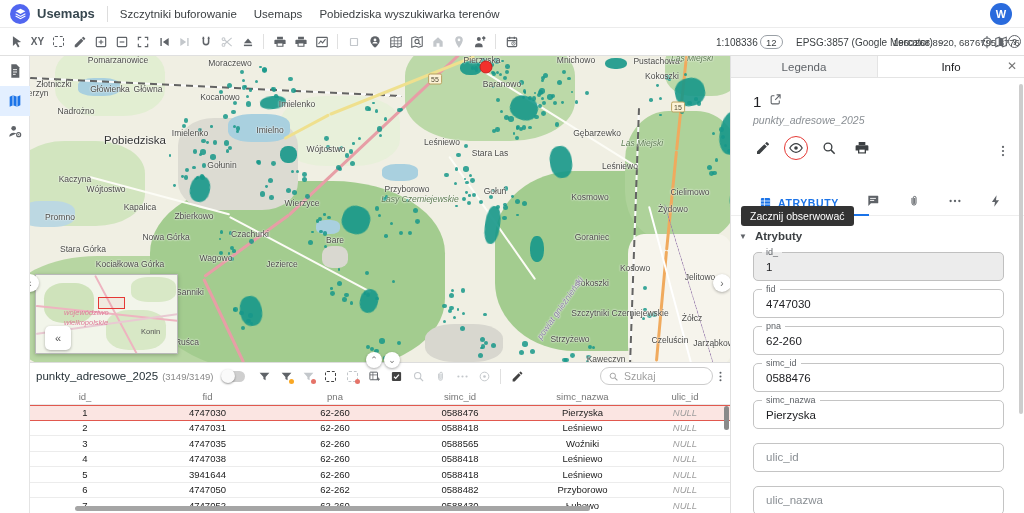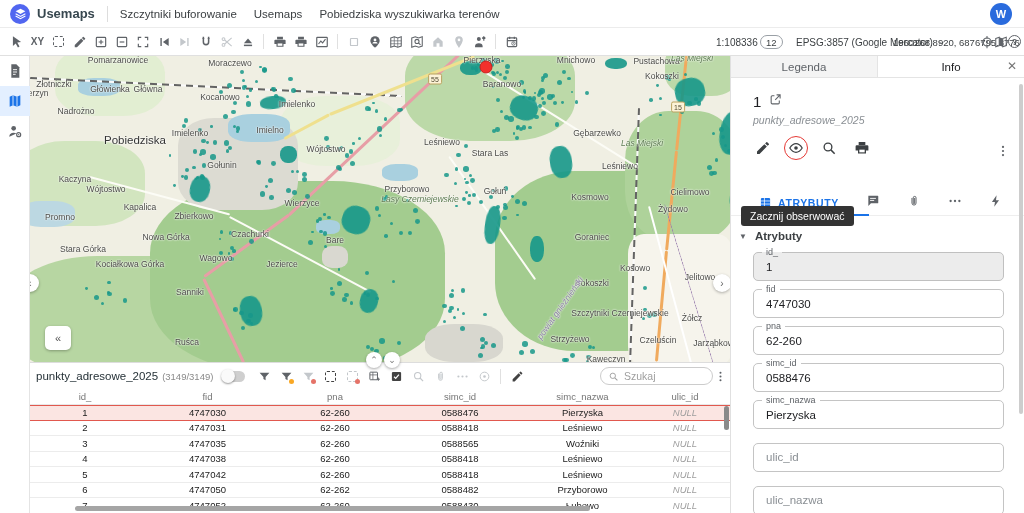--- a/index.html
+++ b/index.html
@@ -883,31 +883,43 @@
       <span class="mlabel " style="left: 643px; top: 153px;">Żydowo</span>
       <span class="mlabel " style="left: 562px; top: 181px;">Goraniec</span>
       <span class="mlabel " style="left: 605px; top: 212px;">Kosowo</span>
       <span class="mlabel " style="left: 562px; top: 227px;">Kokoszki</span>
       <span class="mlabel " style="left: 670px; top: 221px;">Jelitowo</span>
       <span class="mlabel rot" style="left: 530px; top: 252px;">powiat gnieźnieński</span>
       <span class="mlabel " style="left: 590px; top: 257px;">Szczytniki Czerniejewskie</span>
       <span class="mlabel " style="left: 662px; top: 262px;">Żółcz</span>
       <span class="mlabel " style="left: 540px; top: 283px;">Strzyżewo</span>
       <span class="mlabel " style="left: 686px; top: 287px;">Jarząbkowo</span>
-      <span class="mlabel " style="left: 628px; top: 284px;">Czeluścin</span>
+      <span class="mlabel " style="left: 628px; top: 284px; padding-left: 24px;">Czeluścin</span>
       <span class="mlabel " style="left: 576px; top: 303px;">Kawęczyn</span>
     </div>
 
   <div id="map-shields">
       <span class="shield" style="left: 405px; top: 23px;">55</span>
       <span class="shield" style="left: 648px; top: 51px;">15</span>
     </div>
 
   <div id="sel-point" style="left:456px;top:11px;"></div>
 
+  <div id="minimap">
+    <div class="patch" style="left:8px;top:8px;width:50px;height:40px;background:#cfe3bb;"></div>
+    <div class="patch" style="left:70px;top:35px;width:60px;height:40px;background:#d8e8c6;"></div>
+    <div class="patch" style="left:95px;top:2px;width:45px;height:25px;background:#d8e8c6;"></div>
+    <div class="road" style="left:0;top:30px;width:150px;height:2px;background:#eeb4c0;transform:rotate(6deg);"></div>
+    <div class="road" style="left:60px;top:0;width:95px;height:2px;background:#eeb4c0;transform:rotate(62deg);"></div>
+    <div class="road" style="left:0;top:58px;width:145px;height:1.5px;background:#e9c9d2;transform:rotate(-8deg);"></div>
+    <div class="vp"></div>
+    <span class="mm-lbl" style="left:28px;top:33px;">województwo</span>
+    <span class="mm-lbl" style="left:28px;top:43px;">wielkopolskie</span>
+    <span class="mm-city" style="left:105px;top:52px;">Konin</span>
+  </div>
   <div id="mm-collapse">«</div>
 
   <div class="mapchev" style="left:-9px;top:218px;">‹</div>
   <div class="mapchev" style="left:683px;top:218px;">›</div>
 </div>
 
 <div class="updownbtn" style="left:366px;top:352px;">⌃</div>
 <div class="updownbtn" style="left:384px;top:352px;">⌄</div>
 
 <div id="tablewrap">
@@ -1025,21 +1037,21 @@
       <div class="trow">
         <div class="tcell c0">4</div>
         <div class="tcell c1">4747038</div>
         <div class="tcell c2">62-260</div>
         <div class="tcell c3">0588418</div>
         <div class="tcell c4">Leśniewo</div>
         <div class="tcell c5 null">NULL</div>
       </div>
       <div class="trow">
         <div class="tcell c0">5</div>
-        <div class="tcell c1">4747042</div>
+        <div class="tcell c1">3941644</div>
         <div class="tcell c2">62-260</div>
         <div class="tcell c3">0588418</div>
         <div class="tcell c4">Leśniewo</div>
         <div class="tcell c5 null">NULL</div>
       </div>
       <div class="trow">
         <div class="tcell c0">6</div>
         <div class="tcell c1">4747050</div>
         <div class="tcell c2">62-262</div>
         <div class="tcell c3">0588482</div>

